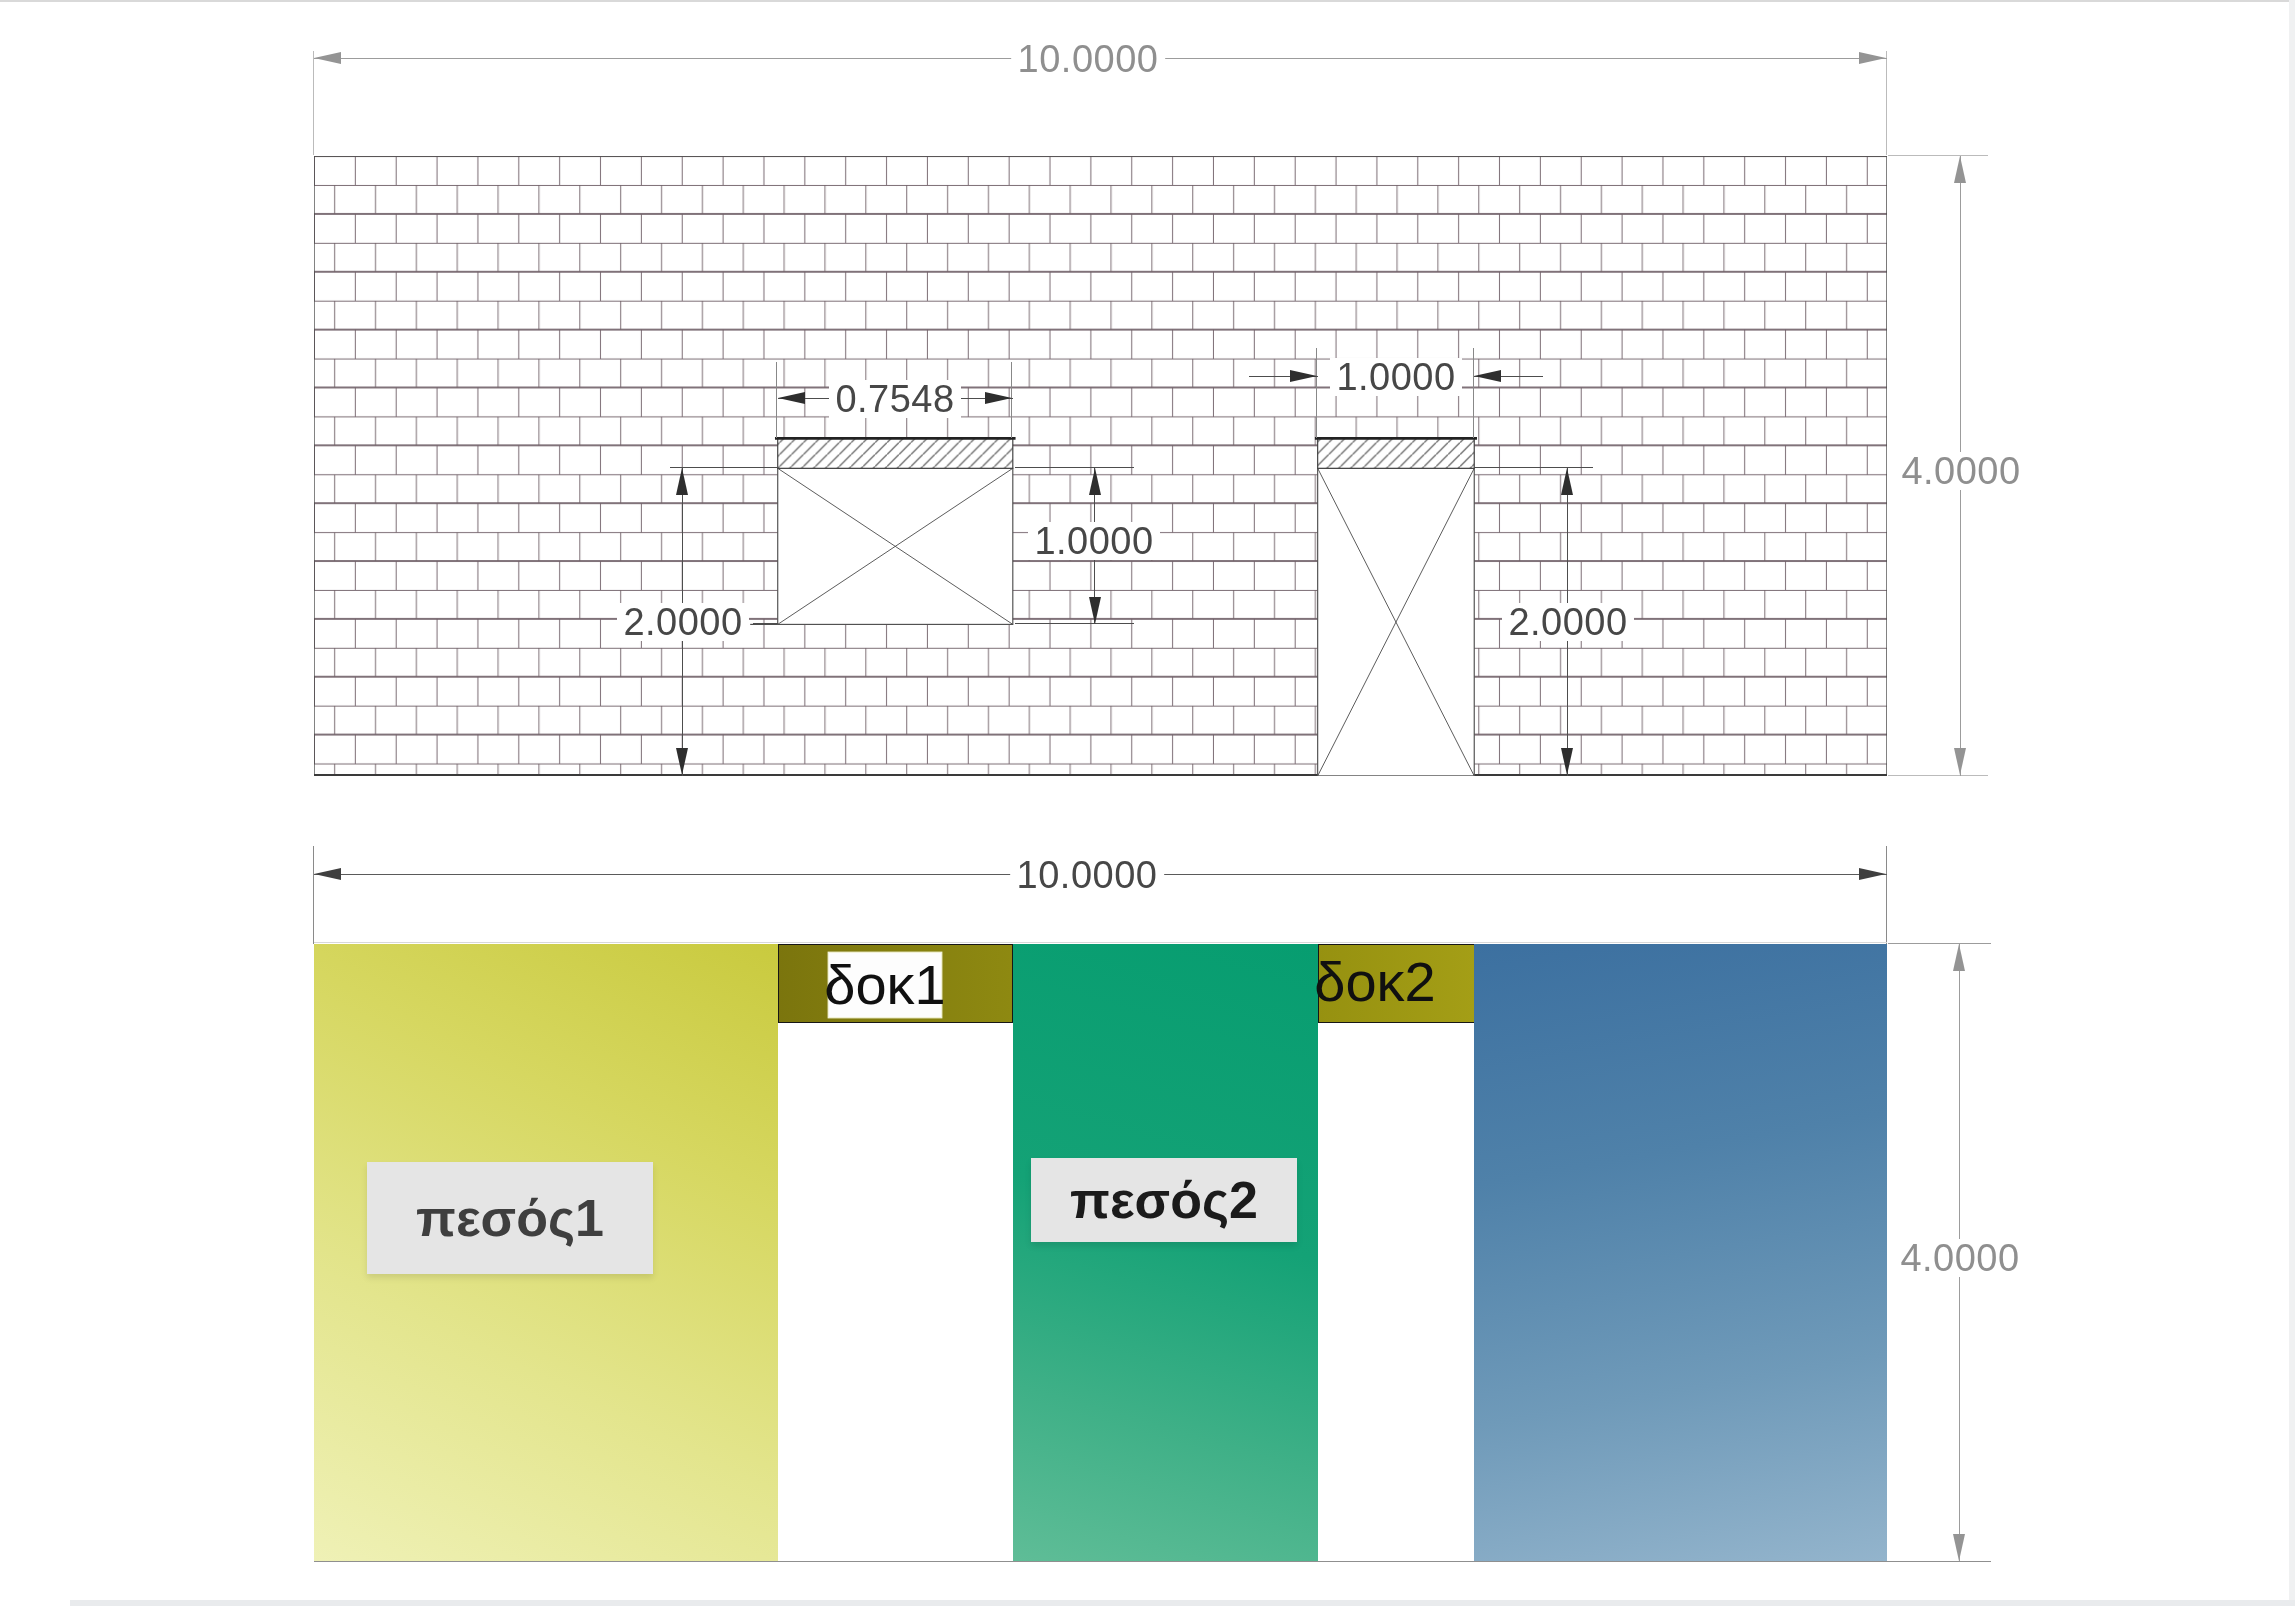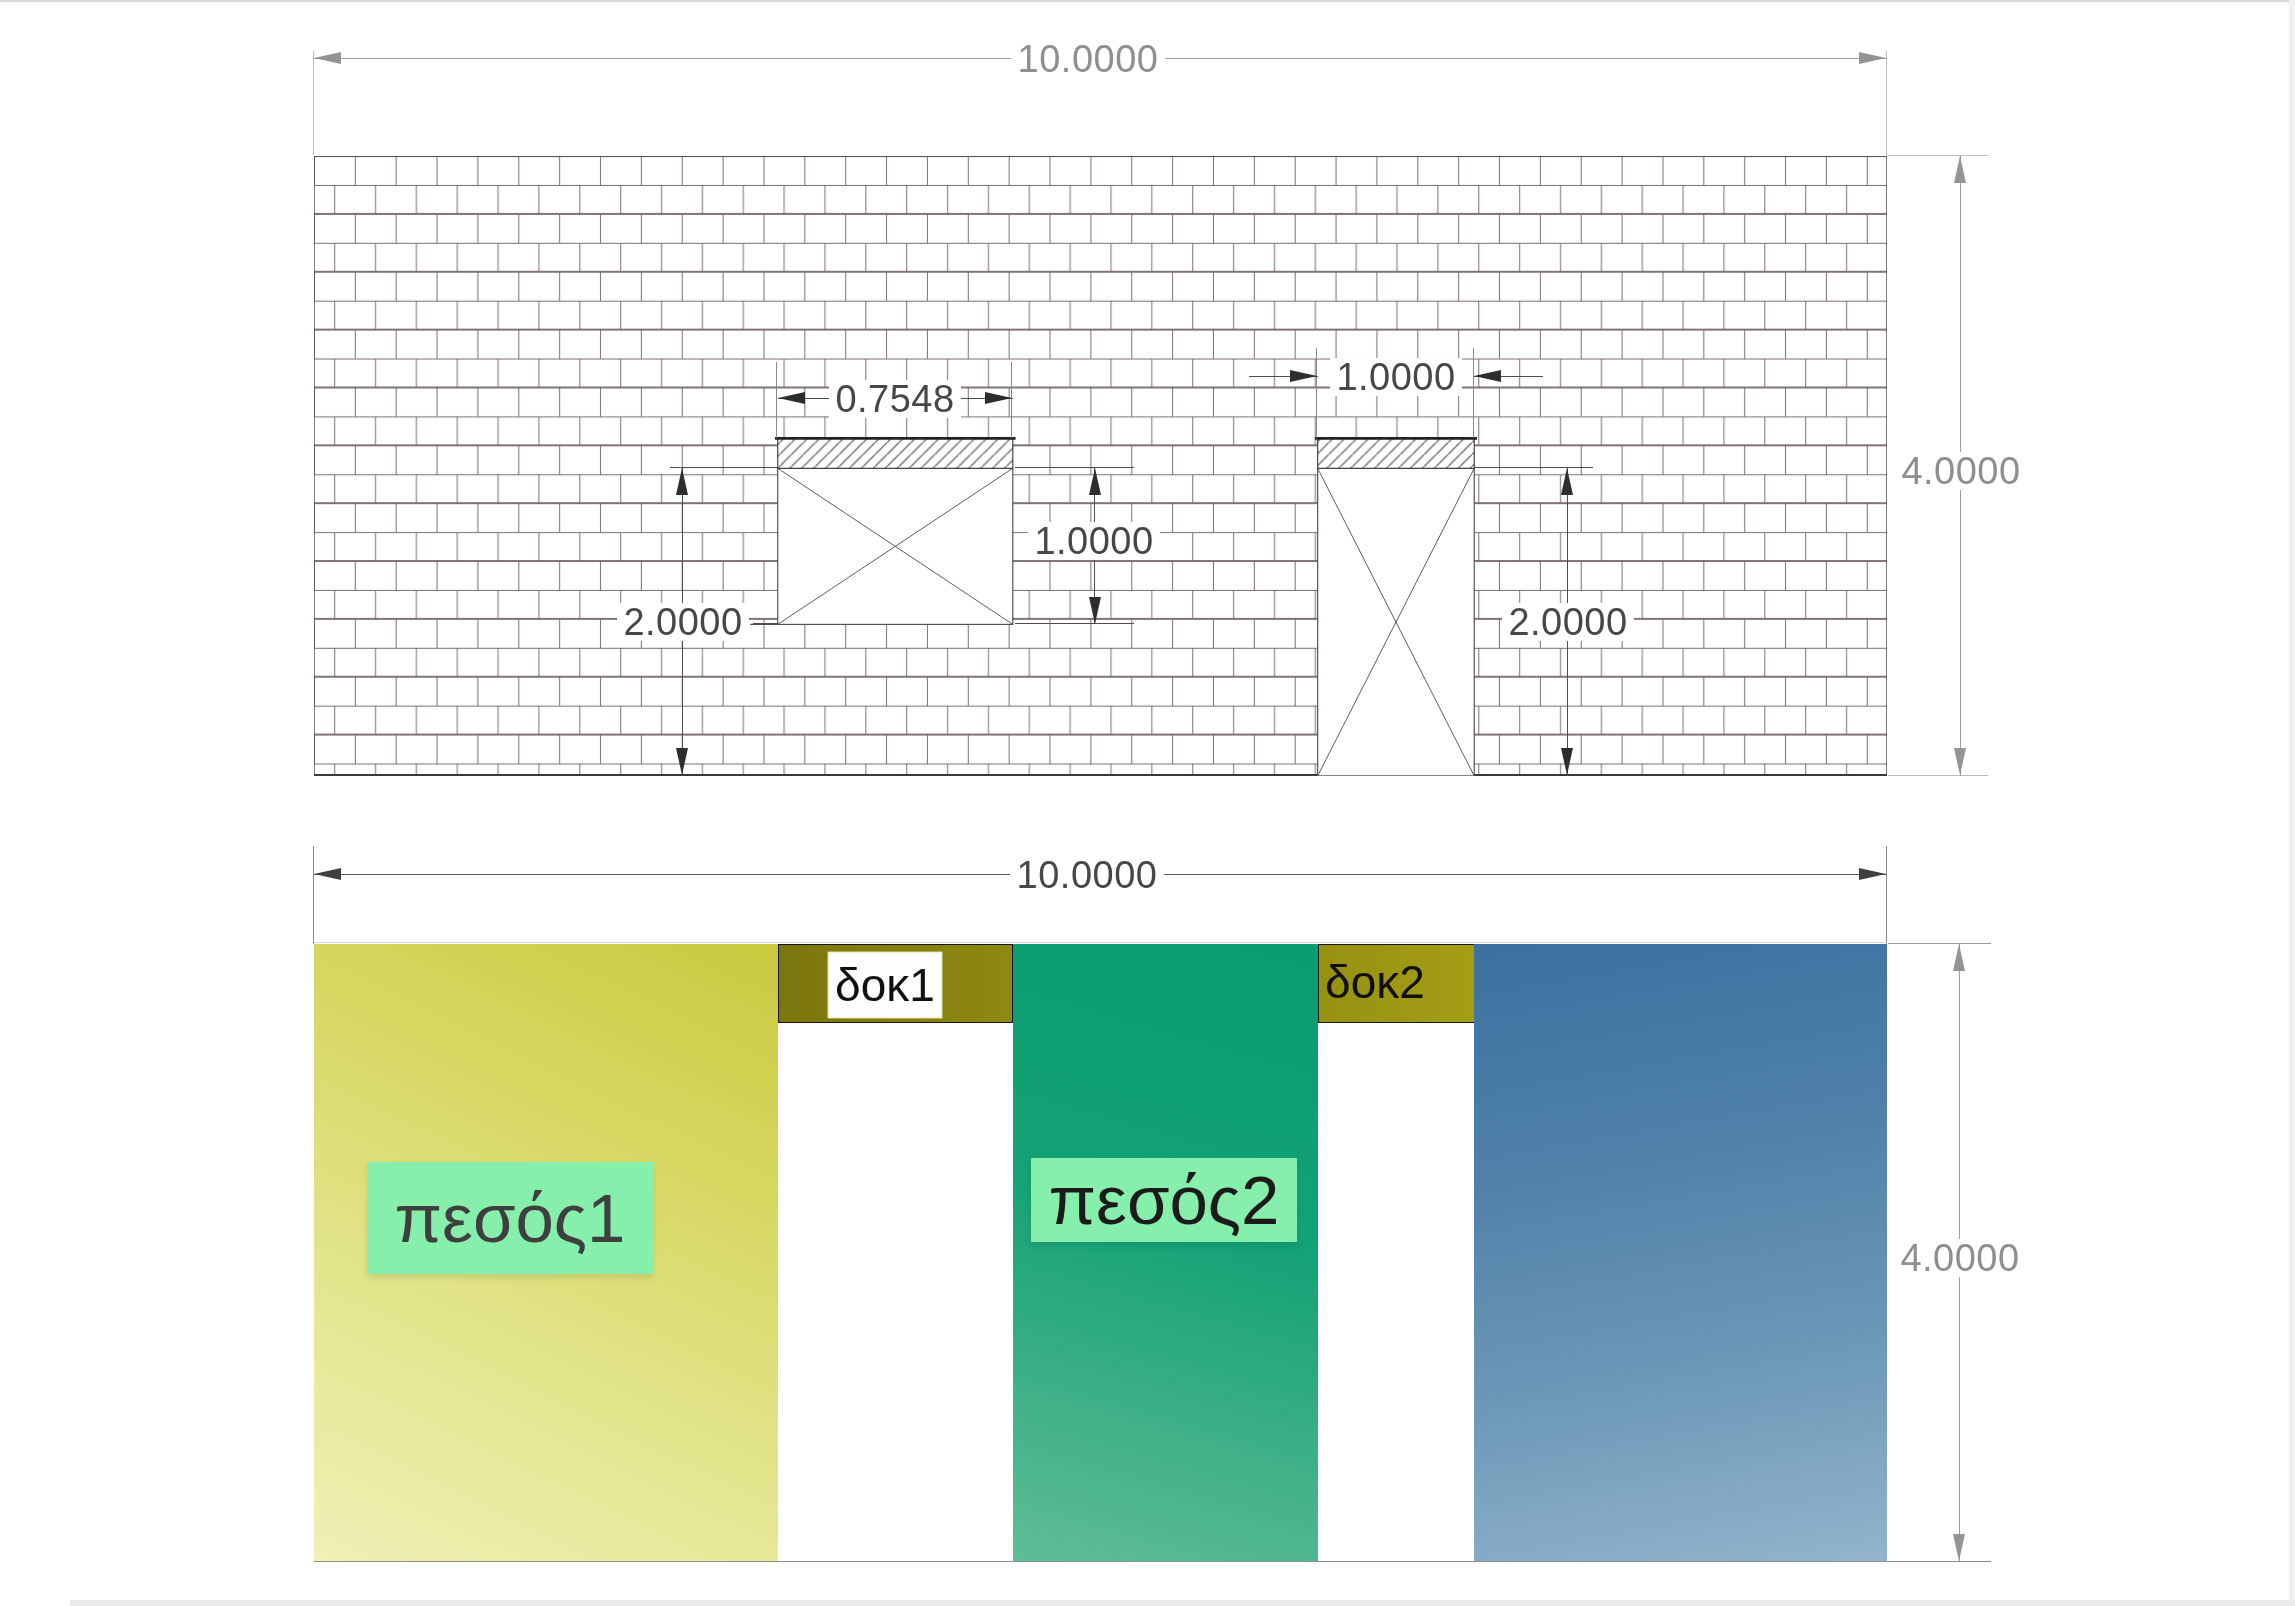--- a/index.html
+++ b/index.html
@@ -8,24 +8,24 @@
   .abs{position:absolute;}
   .hline{position:absolute;height:1.4px;}
   .vline{position:absolute;width:1.4px;}
   .arr{position:absolute;width:0;height:0;border-style:solid;border-color:transparent;}
   .dim{position:absolute;transform:translate(-50%,-50%);background:#ffffff;padding:0 6.4px;
        font-size:38px;letter-spacing:0.5px;white-space:nowrap;line-height:1;}
   .dim.light{color:#8f8f8f;}
   .dim.dark{color:#474747;}
   .pier{position:absolute;}
   .beam{position:absolute;box-sizing:border-box;border:1.8px solid #161616;}
-  .plabel{position:absolute;background:#86efac;display:flex;align-items:center;justify-content:center;
-          color:#3a3a3a;font-size:69px;box-shadow:0 3.7px 6.4px rgba(0,0,0,0.10);line-height:1;}
+  .plabel{position:absolute;background:#e5e5e5;display:flex;align-items:center;justify-content:center;
+          color:#3a3a3a;font-size:52px;box-shadow:0 3.7px 6.4px rgba(0,0,0,0.10);line-height:1;font-weight:bold;}
   .blabel{position:absolute;display:flex;align-items:center;justify-content:center;
-          color:#101010;font-size:46px;line-height:1;}
+          color:#101010;font-size:56px;line-height:1;}
   .blabel.boxed{background:#fdfdfd;box-shadow:0 0 0 1.4px #f2f2d8;}
   .edge{position:absolute;}
 </style>
 </head>
 <body>
 
 <div id="canvas">
 
   <svg class="abs" style="left:314px;top:156px" width="1573" height="620" viewBox="0 0 3426 1350">
     <defs>

